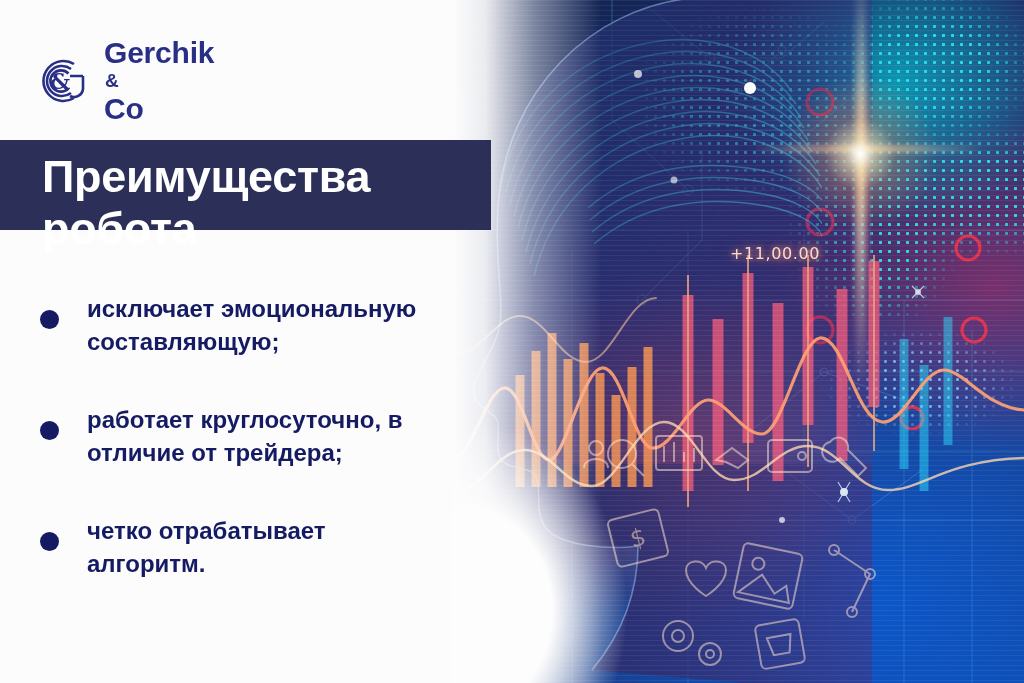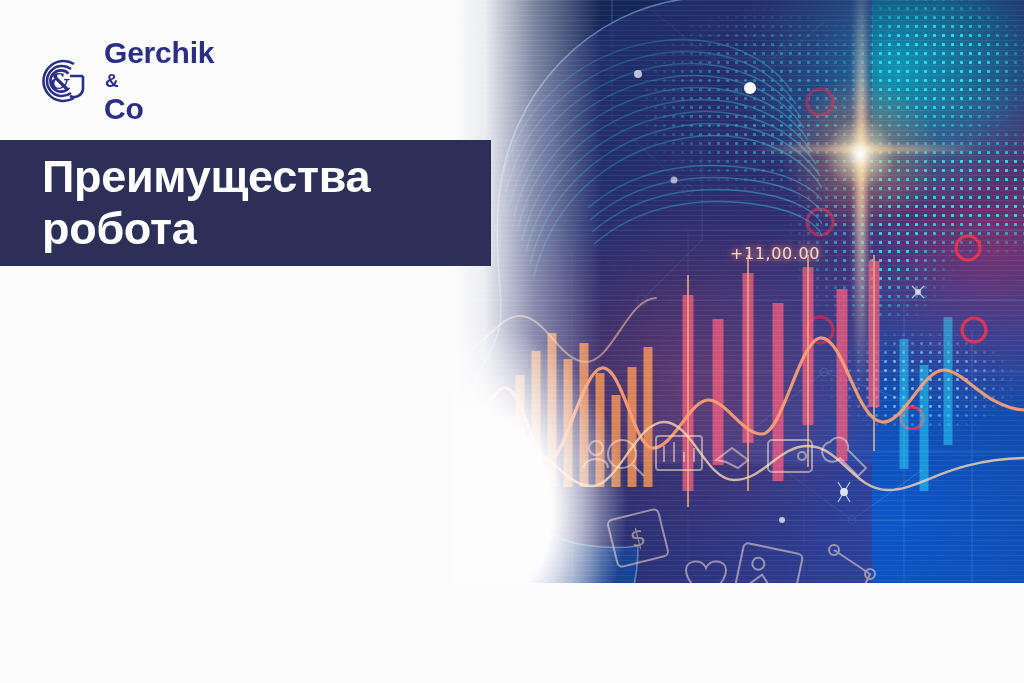--- a/index.html
+++ b/index.html
@@ -9,21 +9,21 @@
     background:#fdfdfd;
     font-family:"Liberation Sans","DejaVu Sans",sans-serif;
   }
   .banner{
     position:relative;width:1024px;height:683px;overflow:hidden;
     background:#fcfcfd;
   }
 
   
   .art{
-    position:absolute;left:452px;top:0;width:572px;height:583px;
+    position:absolute;left:452px;top:0;width:572px;height:683px;
     overflow:hidden;
   }
   .art-bg{
     position:absolute;inset:0;
     background:
       radial-gradient(ellipse 240px 200px at 78% 12%, rgba(0,235,240,.55), rgba(0,120,180,0) 72%),
       radial-gradient(ellipse 300px 240px at 95% 42%, rgba(220,40,90,.45), rgba(120,20,60,0) 70%),
       radial-gradient(ellipse 280px 260px at 40% 66%, rgba(255,80,60,.40), rgba(180,30,40,0) 70%),
       radial-gradient(ellipse 420px 420px at 75% 88%, rgba(10,90,210,.85), rgba(6,30,90,0) 75%),
       linear-gradient(150deg,#10224f 0%,#1a2a63 28%,#2a2f6e 48%,#1c3d86 70%,#0f48a6 100%);
@@ -105,21 +105,21 @@
   
   .logo{position:absolute;left:30px;top:36px;display:flex;align-items:center;gap:14px;}
   .logo-mark{width:60px;height:58px;flex:none;}
   .logo-text{
     font-size:30px;font-weight:700;color:#2a2f86;letter-spacing:-.2px;
     white-space:nowrap;display:flex;align-items:baseline;flex-direction:column;
   }
   .logo-amp{font-size:19px;font-weight:700;padding:0 1px;}
 
   .title-banner{
-    position:absolute;left:0;top:140px;width:491px;height:126px;
+    position:absolute;left:0;top:140px;width:491px;height:90px;
     background:#2c3059;
   }
   .title-banner h1{
     margin:0;position:absolute;left:42px;top:11px;
     color:#ffffff;font-size:45px;line-height:52px;font-weight:700;
     letter-spacing:-.3px;white-space:pre-line;
   }
 
   .bullets{position:absolute;left:40px;top:292px;width:470px;}
   .bullet{display:flex;align-items:flex-start;margin-bottom:45px;}
@@ -383,14 +383,31 @@
         <span class="logo-amp">&amp;</span>
         <span>Co</span>
     </div>
   </div>
 
   <div class="title-banner">
     <h1>Преимущества
 робота</h1>
   </div>
 
+  <div class="bullets">
+    <div class="bullet">
+      <span class="dot"></span>
+      <span class="btext">исключает эмоциональную
+составляющую;</span>
+    </div>
+    <div class="bullet">
+      <span class="dot"></span>
+      <span class="btext">работает круглосуточно, в
+отличие от трейдера;</span>
+    </div>
+    <div class="bullet">
+      <span class="dot"></span>
+      <span class="btext">четко отрабатывает
+алгоритм.</span>
+    </div>
+  </div>
 
 </div>
 
 </body></html>

